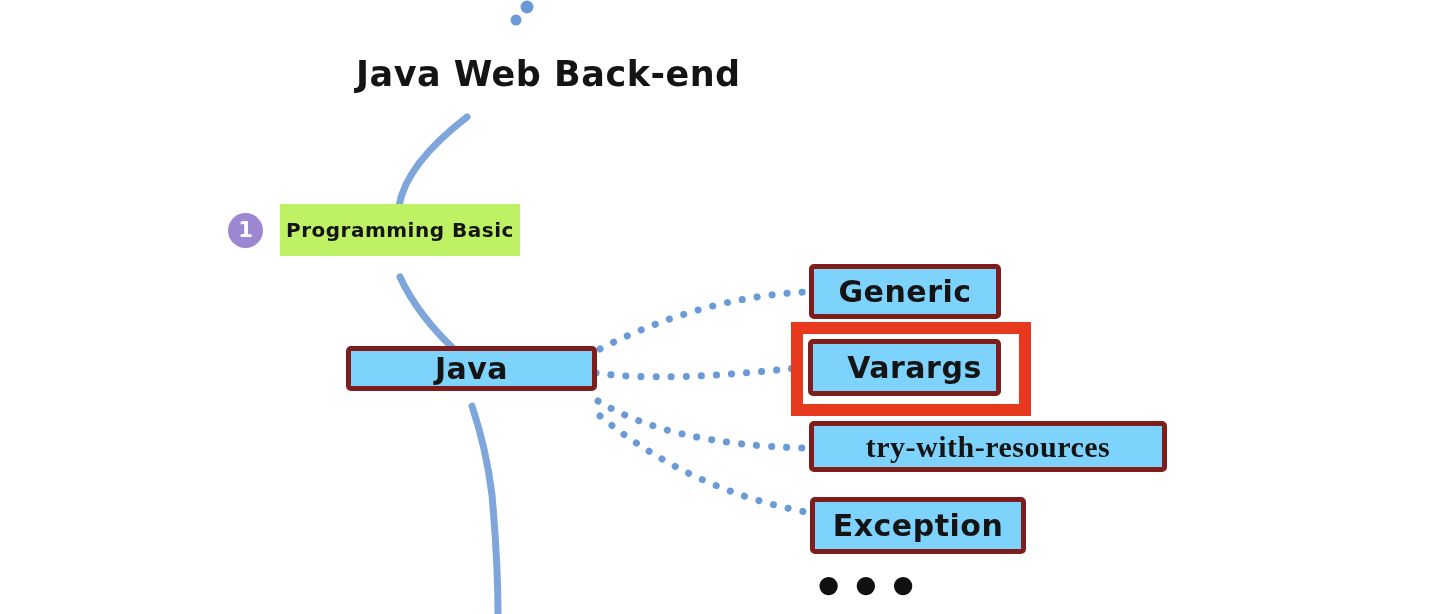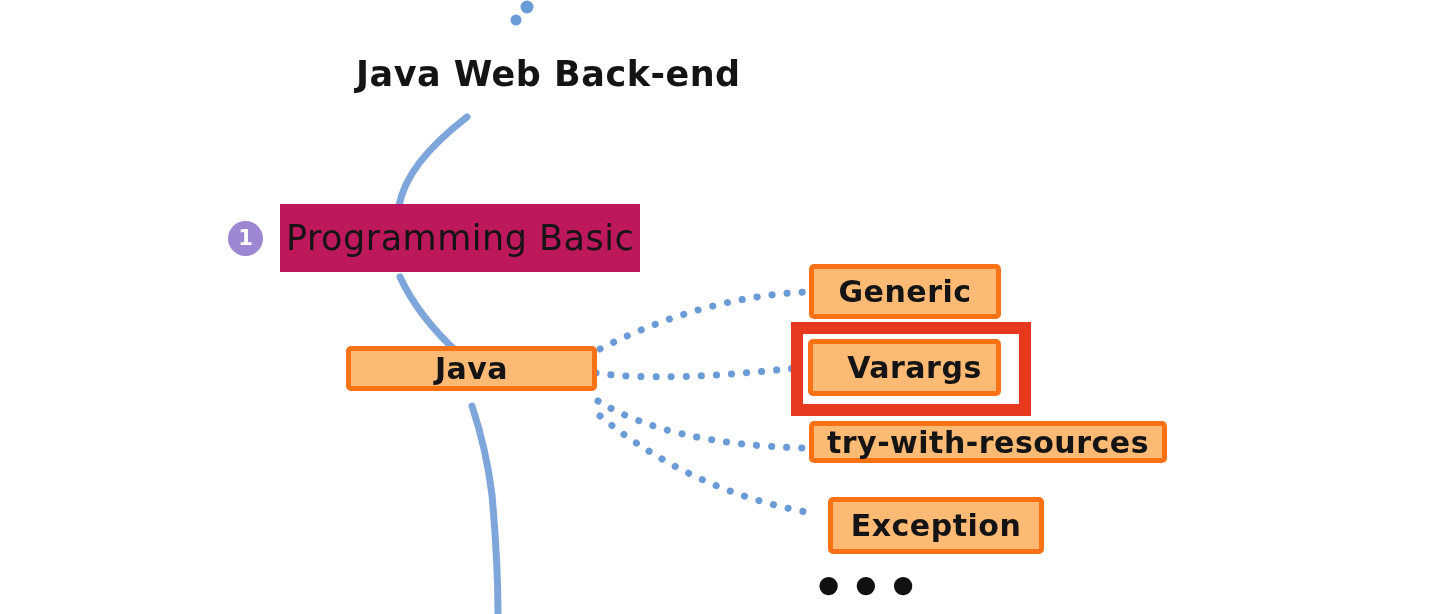--- a/index.html
+++ b/index.html
@@ -50,47 +50,47 @@
     background: #9D87D2;
     color: #ffffff;
     font-size: 21px;
     font-weight: 700;
     display: flex;
     align-items: center;
     justify-content: center;
     flex: 0 0 auto;
   }
   .branch-label {
-    background: #be185d;
+    background: #bef264;
     padding: 14px 6px;
-    font-size: 35px;
-    font-weight: 400;
+    font-size: 20px;
+    font-weight: 700;
     letter-spacing: 0.5px;
     white-space: nowrap;
   }
   .topic {
     position: absolute;
     z-index: 5;
     box-sizing: border-box;
-    background: #fdba74;
-    border: 5px solid #f97316;
+    background: #7dd3fc;
+    border: 5px solid #7f1d1d;
     border-radius: 5px;
     display: flex;
     align-items: center;
     justify-content: center;
     font-size: 30px;
     font-weight: 700;
     white-space: nowrap;
     letter-spacing: 0.5px;
   }
   .topic-java      { left: 346px; top: 346px; width: 251px; height: 45px; }
   .topic-generic   { left: 809px; top: 264px; width: 192px; height: 55px; }
   .topic-varargs   { left: 808px; top: 339px; width: 193px; height: 57px; padding-left: 20px; }
-  .topic-twr       { left: 809px; top: 421px; width: 358px; height: 42px; }
-  .topic-exception { left: 810px; top: 497px; width: 216px; height: 57px; margin-left: 18px; }
+  .topic-twr       { left: 809px; top: 421px; width: 358px; height: 51px; font-family: Liberation Serif, serif; }
+  .topic-exception { left: 810px; top: 497px; width: 216px; height: 57px; }
   .highlight-box {
     position: absolute;
     left: 791px;
     top: 322px;
     width: 240px;
     height: 94px;
     box-sizing: border-box;
     border: 12px solid #E6391D;
     z-index: 10;
     background: transparent;

